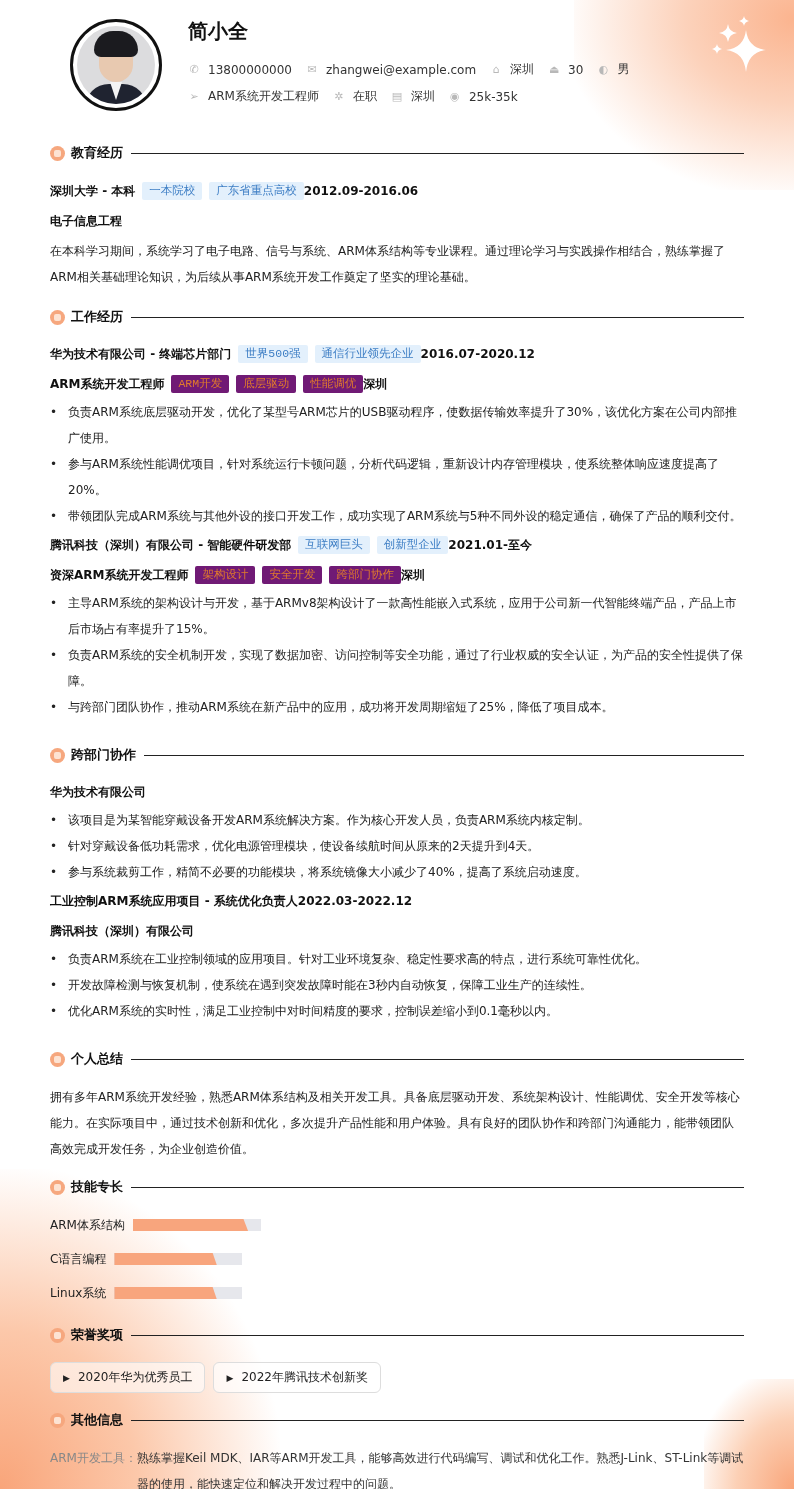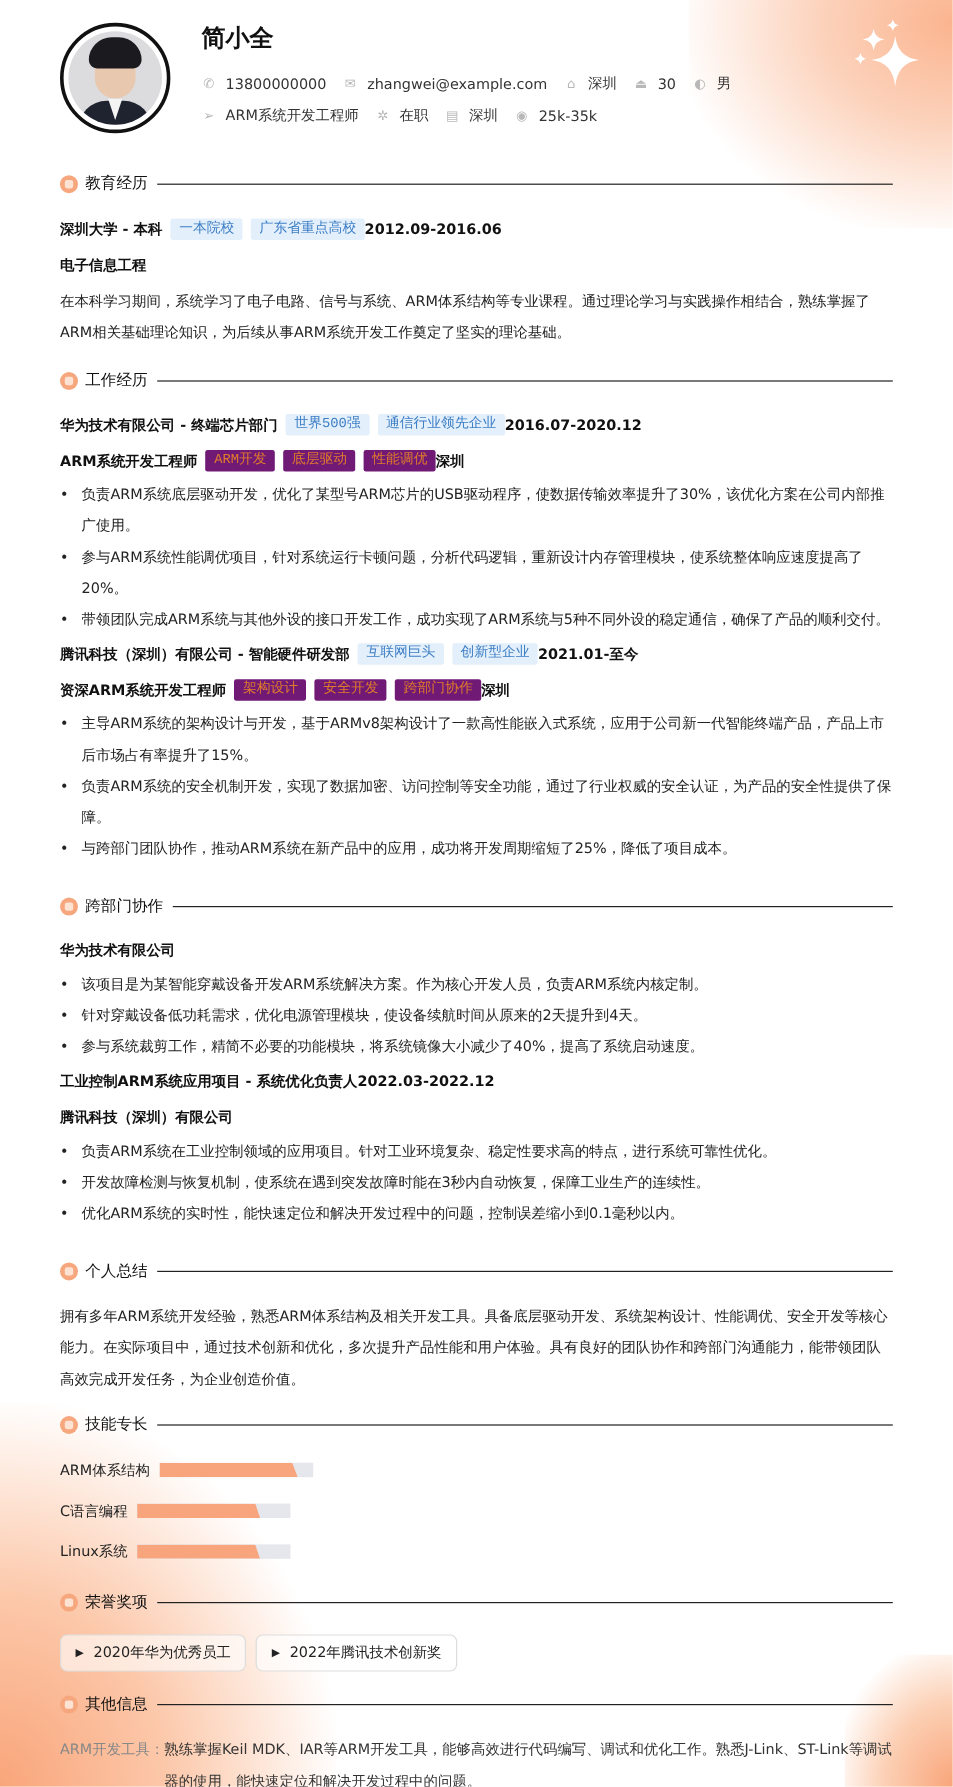--- a/index.html
+++ b/index.html
@@ -22,21 +22,21 @@
     z-index: 0;
   }
   .bg-bottom-right {
     position: absolute; right: 0; bottom: 0; width: 90px; height: 110px;
     background: radial-gradient(ellipse at 100% 100%, #f9a57a 0%, #fcd0b5 45%, rgba(255,255,255,0) 80%);
     z-index: 0;
   }
   .page { position: relative; z-index: 1; padding: 0 50px; }
 
   
-  .header { position: relative; height: 130px; }
+  .header { position: relative; height: 130px; margin-left: 20px; }
   .avatar {
     position: absolute; left: 50px; top: 19px; width: 92px; height: 92px;
     border-radius: 50%; border: 3px solid #111; background: #fff; overflow: hidden;
   }
   .avatar-inner {
     position: absolute; left: 4px; top: 4px; width: 78px; height: 78px; border-radius: 50%;
     background: #dcdcde; overflow: hidden;
   }
   .av-hair { position: absolute; left: 17px; top: 5px; width: 44px; height: 26px; background: #1b1b1f; border-radius: 22px 22px 8px 8px; }
   .av-face { position: absolute; left: 22px; top: 14px; width: 34px; height: 42px; background: #e8c9b0; border-radius: 16px 16px 18px 18px; }
@@ -51,21 +51,21 @@
   .sparkle { position: absolute; right: 22px; top: 14px; width: 62px; height: 66px; }
 
   
   .section { position: relative; }
   .sec-head { display: flex; align-items: center; height: 22px; }
   .sec-icon {
     width: 15px; height: 15px; border-radius: 50%; background: #f6a77e;
     margin-right: 6px; position: relative; flex: none;
   }
   .sec-icon::after { content: ""; position: absolute; left: 4px; top: 4px; width: 7px; height: 7px; border-radius: 2px; background: #fde3d3; }
-  .sec-title { font-size: 13px; font-weight: normal; color: #111; margin-right: 8px; }
+  .sec-title { font-size: 13px; font-weight: bold; color: #111; margin-right: 8px; }
   .sec-line { flex: 1; height: 1px; background: #222; }
 
   .row { display: flex; align-items: center; height: 22px; }
   .row-left { display: flex; align-items: center; }
   .bold { font-weight: bold; font-size: 12px; color: #111; }
   .tag {
     display: inline-block; font-size: 11.5px; padding: 2px 7px; border-radius: 2px; margin-left: 7px; line-height: 14px; font-family: Liberation Mono, monospace;
   }
   .tag.blue { background: #e3f0fc; color: #3c7dc4; }
   .tag.orange { background: #701a75; color: #e07a2c; }
@@ -257,21 +257,21 @@
 
     <div style="margin-top:5px;">
       <div class="row">
         <span class="bold">工业控制ARM系统应用项目 - 系统优化负责人</span>
         <span class="date">2022.03-2022.12</span>
       </div>
       <div class="bold" style="margin-top:8px;line-height:22px;">腾讯科技（深圳）有限公司</div>
       <ul class="bullets" style="margin-top:4px;">
         <li>负责ARM系统在工业控制领域的应用项目。针对工业环境复杂、稳定性要求高的特点，进行系统可靠性优化。</li>
         <li>开发故障检测与恢复机制，使系统在遇到突发故障时能在3秒内自动恢复，保障工业生产的连续性。</li>
-        <li>优化ARM系统的实时性，能快速定位和解决开发过程中的问题，控制误差缩小到0.1毫秒以内。</li>
+        <li>优化ARM系统的实时性，满足工业控制中对时间精度的要求，控制误差缩小到0.1毫秒以内。</li>
       </ul>
     </div>
   </div>
 
   <div class="section" style="margin-top:24px;">
     <div class="sec-head">
       <span class="sec-icon"></span>
       <span class="sec-title">个人总结</span>
       <span class="sec-line"></span>
     </div>

